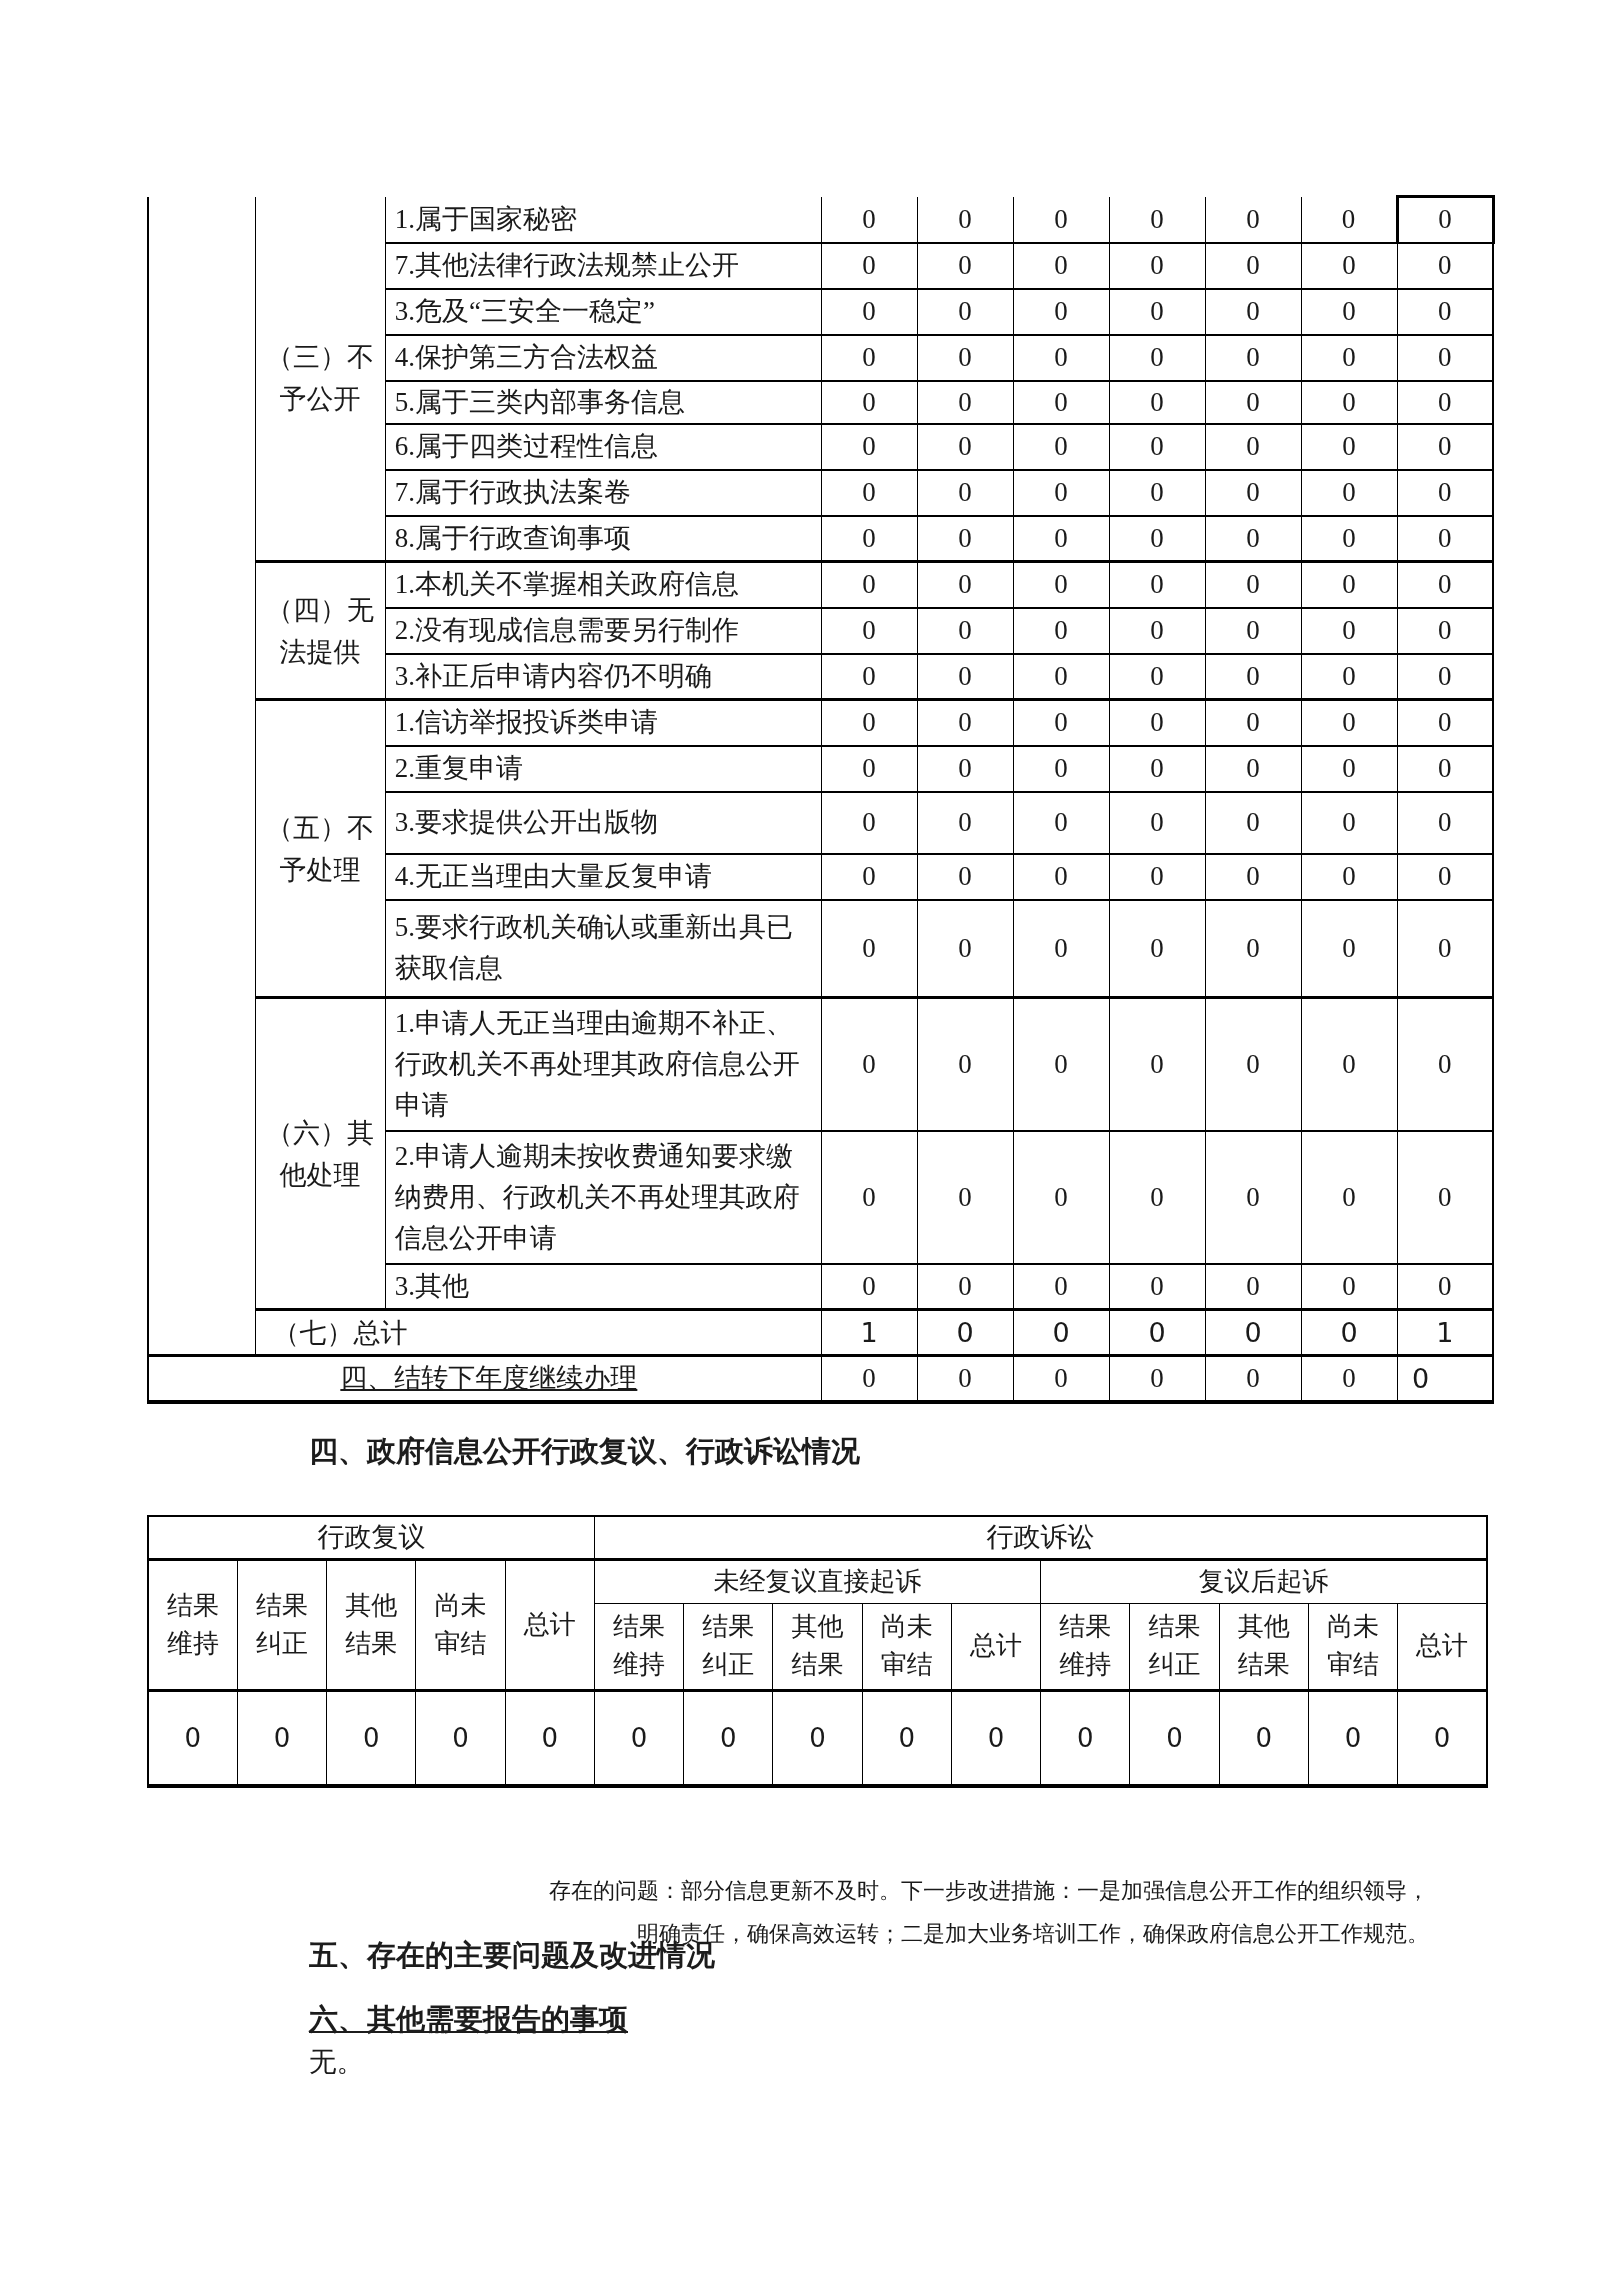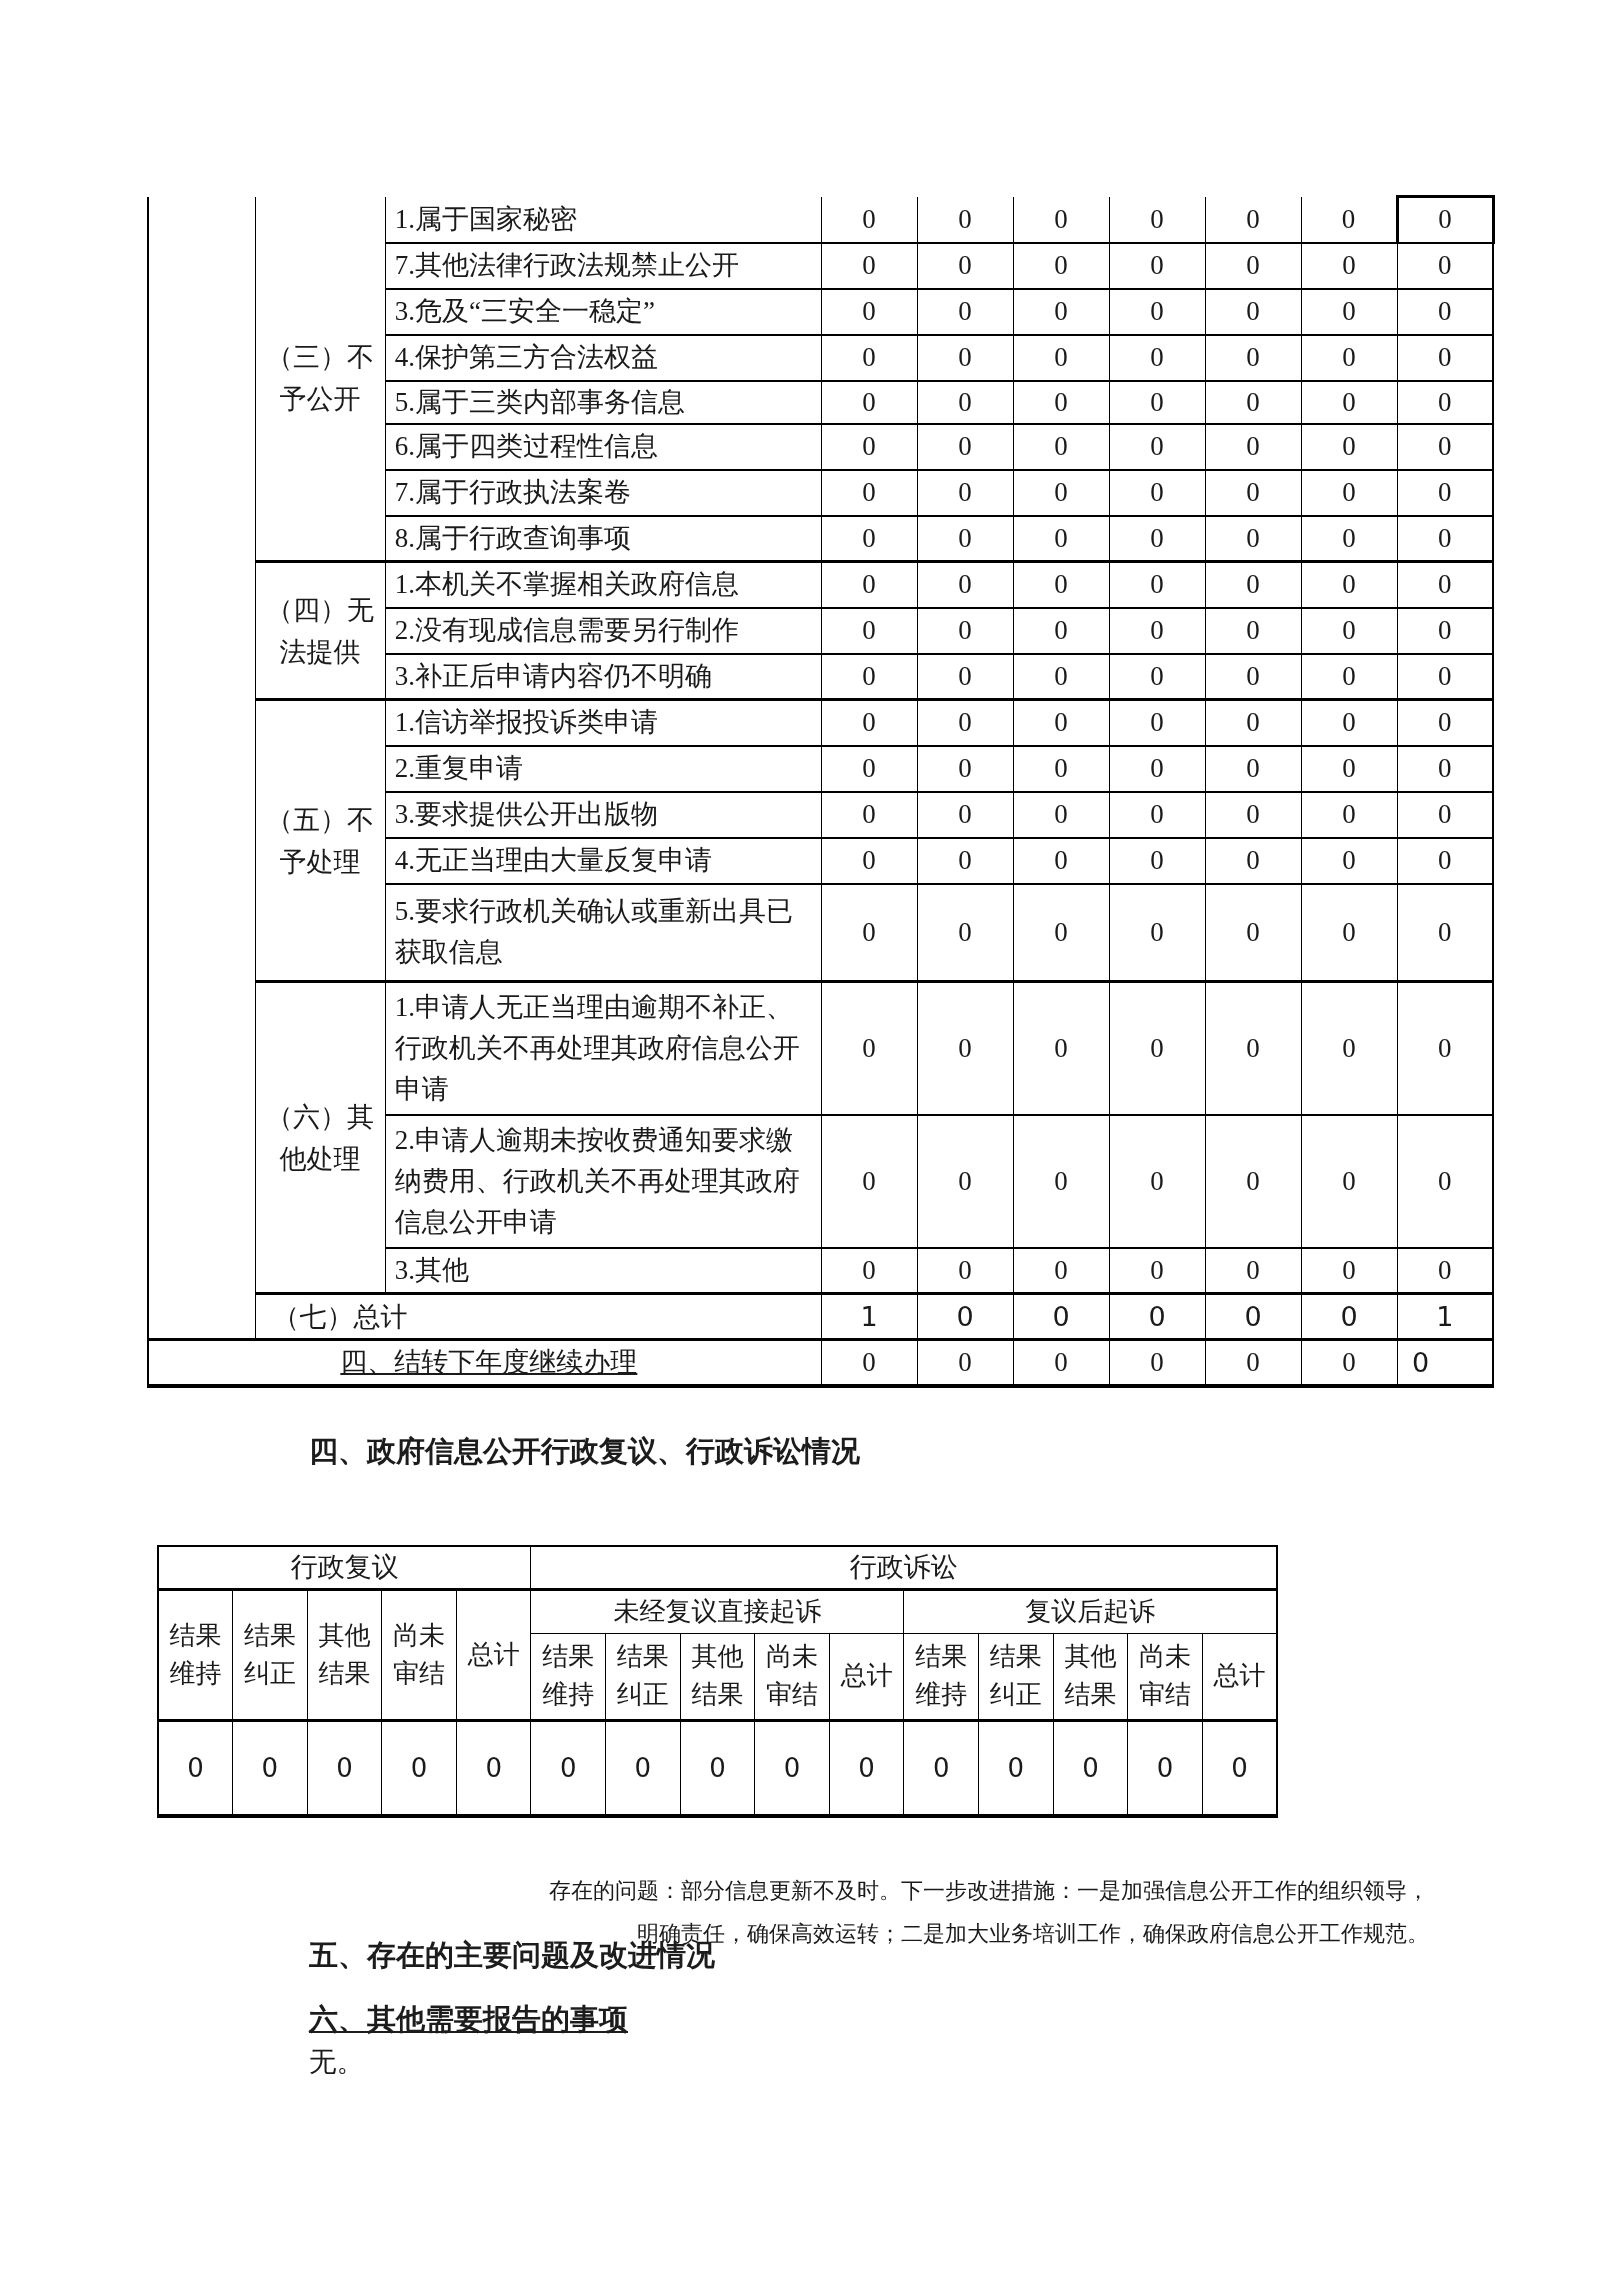--- a/index.html
+++ b/index.html
@@ -27,23 +27,23 @@
   #t1 td.carryLabel{text-align:center;padding-left:9.2px;text-decoration:underline;}
   #t1 tr.carry td{border-bottom:none;}
   #t1 td.left0{text-align:left;padding-left:14.4px;}
   .sansval{font-family:"DejaVu Sans","Liberation Sans",sans-serif;font-size:25px;}
   
   .hd{font-family:"Liberation Sans","DejaVu Sans",sans-serif;font-weight:bold;
       font-size:29px;color:#1c1c1c;white-space:nowrap;}
   #sec4-title{position:absolute;left:251px;top:1432px;padding-left:58px;}
   
   #t2{
-    position:absolute;left:157px;top:1515px;width:1121px;
+    position:absolute;left:147px;top:1515px;width:1341px;
     border-collapse:collapse;table-layout:fixed;
-    border:2px solid #000;border-bottom:4.6px solid #000;margin-top:30px;
+    border:2px solid #000;border-bottom:4.6px solid #000;
   }
   #t2 th,#t2 td{border:1.3px solid #000;vertical-align:middle;text-align:center;
       font-weight:normal;font-size:26px;padding:0;overflow:hidden;}
   #t2 th{white-space:pre-line;line-height:38px;}
   #t2 tr.t2r1 th{border-bottom-width:3.3px;font-size:27px;}
   #t2 tr.t2data td{border-top-width:3.3px;}
   
   #sec5-title{position:absolute;left:251px;top:1936px;padding-left:58px;}
   #sec5-para{position:absolute;left:251px;top:1869px;width:1178px;
       font-size:22px;line-height:43px;text-align:right;}
@@ -199,21 +199,21 @@
         <tr style="height: 46px;">
           <td class="colC one">2.重复申请</td>
           <td class="val">0</td>
           <td class="val">0</td>
           <td class="val">0</td>
           <td class="val">0</td>
           <td class="val">0</td>
           <td class="val">0</td>
           <td class="val">0</td>
         </tr>
-        <tr style="height: 46px;">
+        <tr style="height: 62px;">
           <td class="colC one">3.要求提供公开出版物</td>
           <td class="val">0</td>
           <td class="val">0</td>
           <td class="val">0</td>
           <td class="val">0</td>
           <td class="val">0</td>
           <td class="val">0</td>
           <td class="val">0</td>
         </tr>
         <tr style="height: 46px;">

